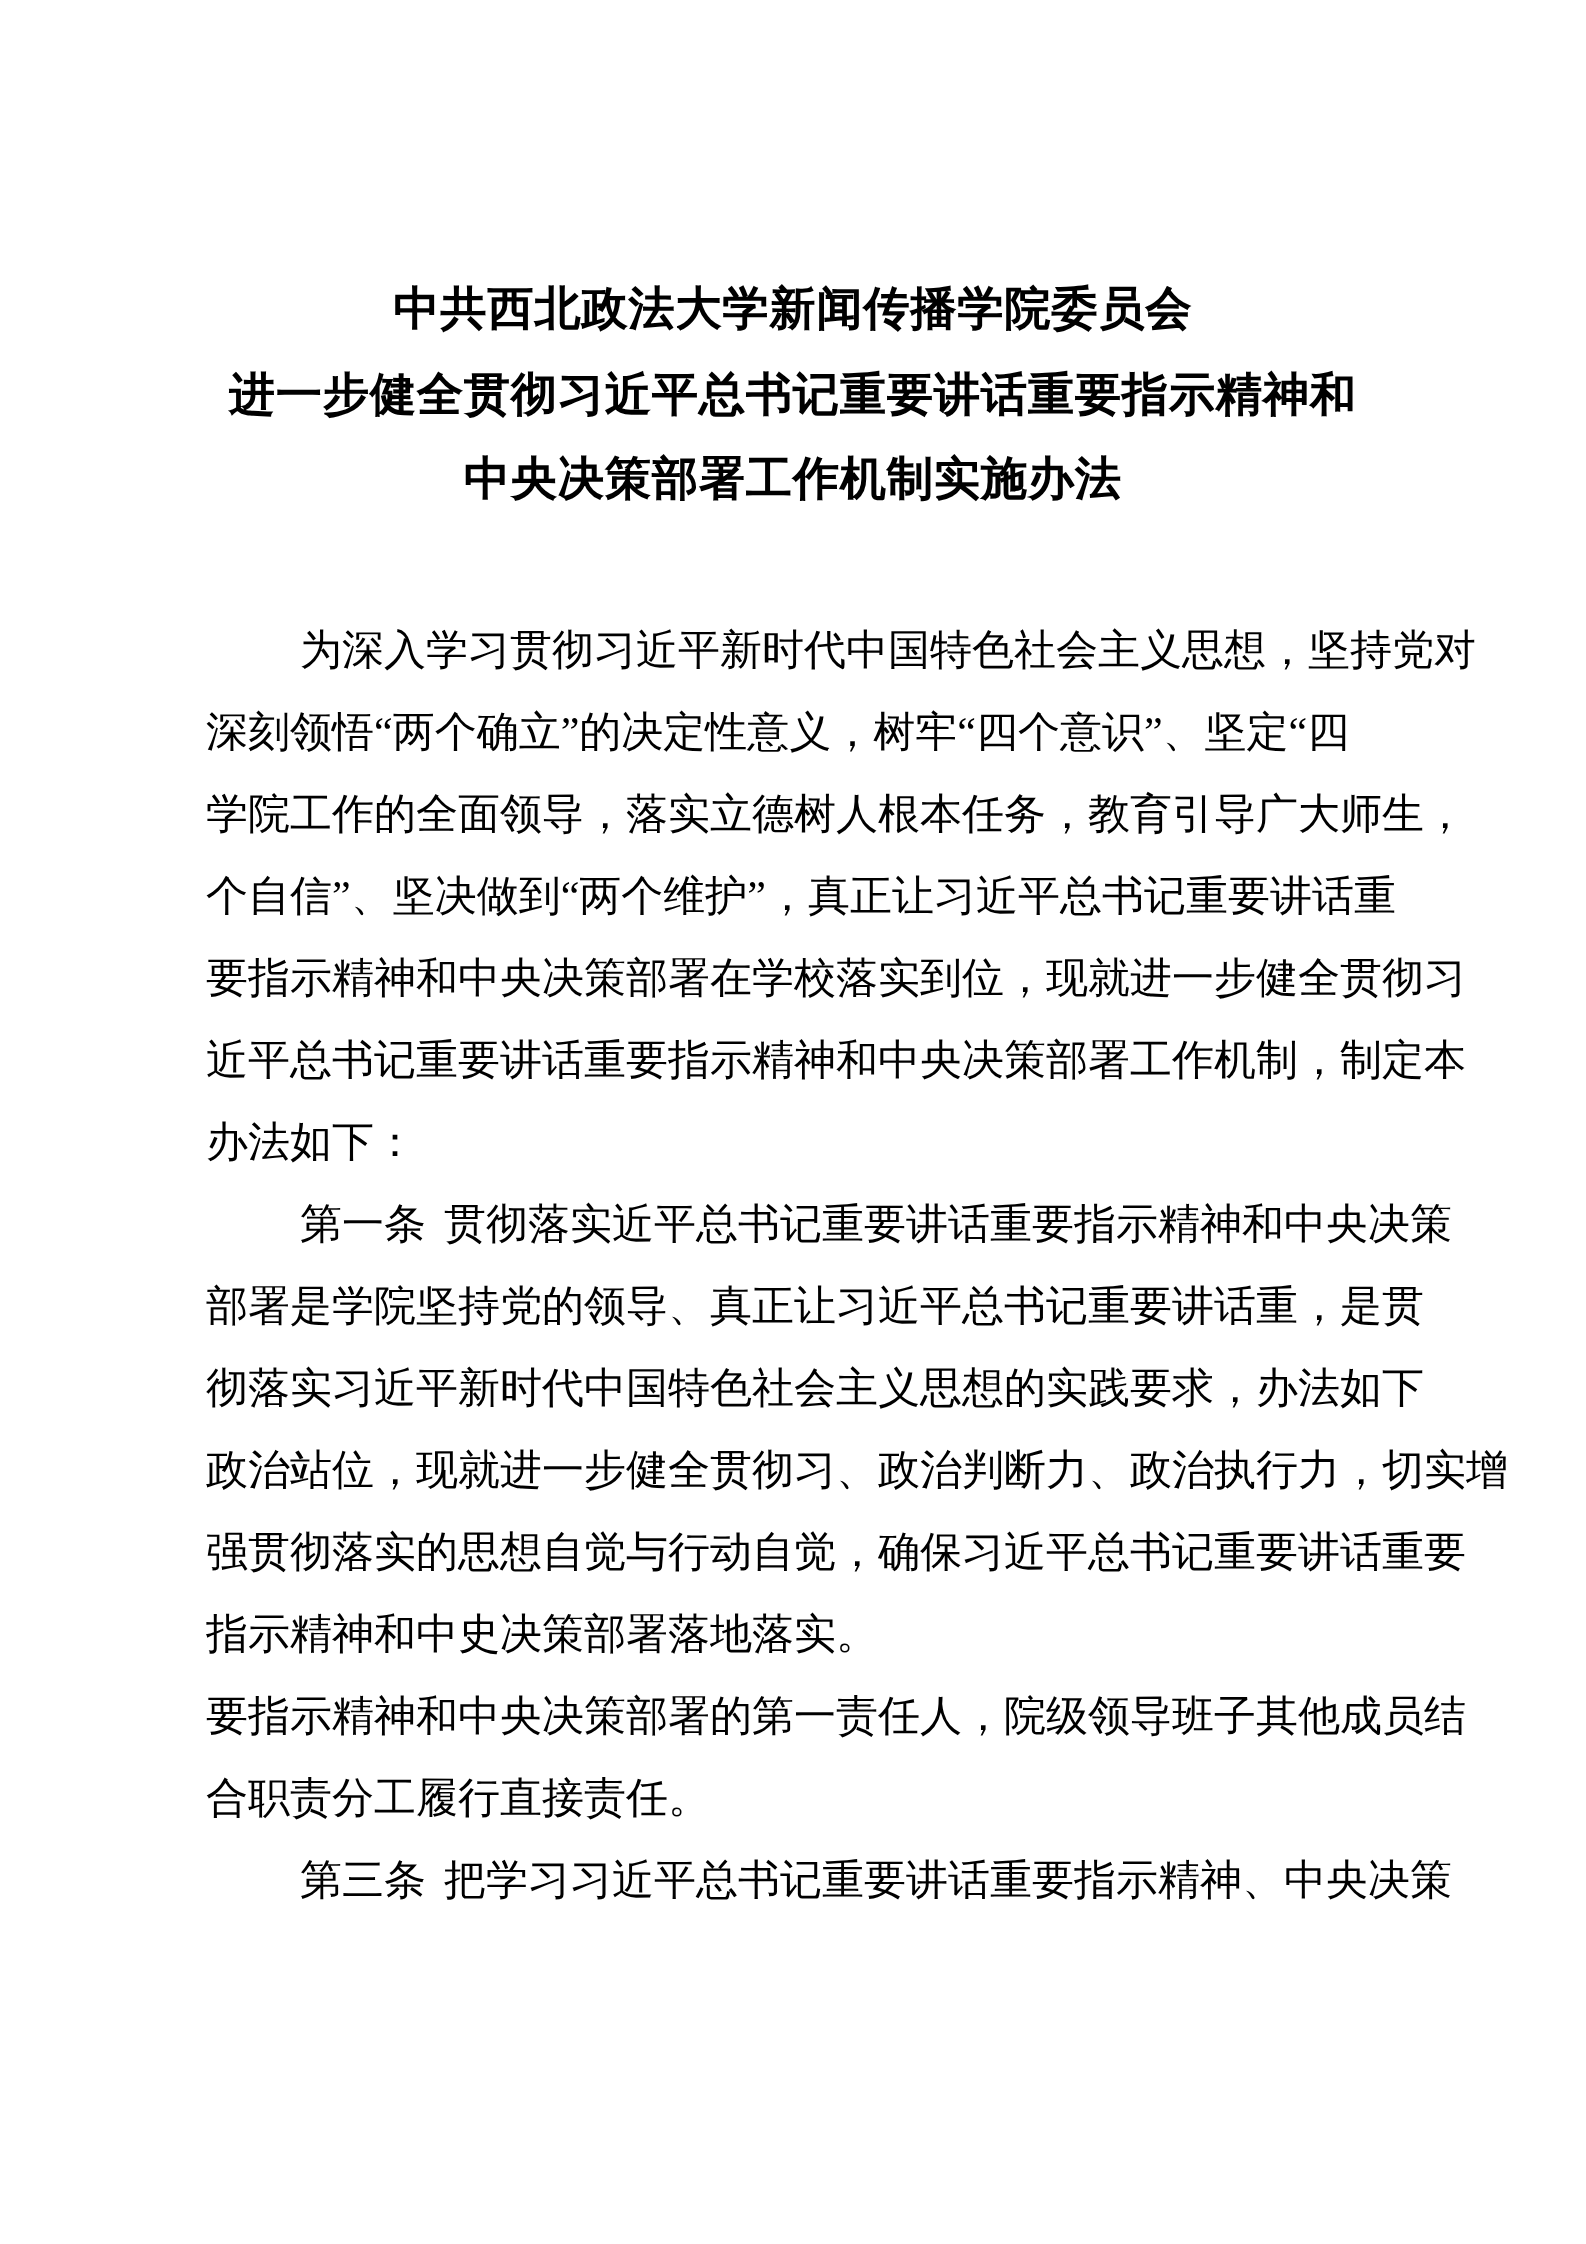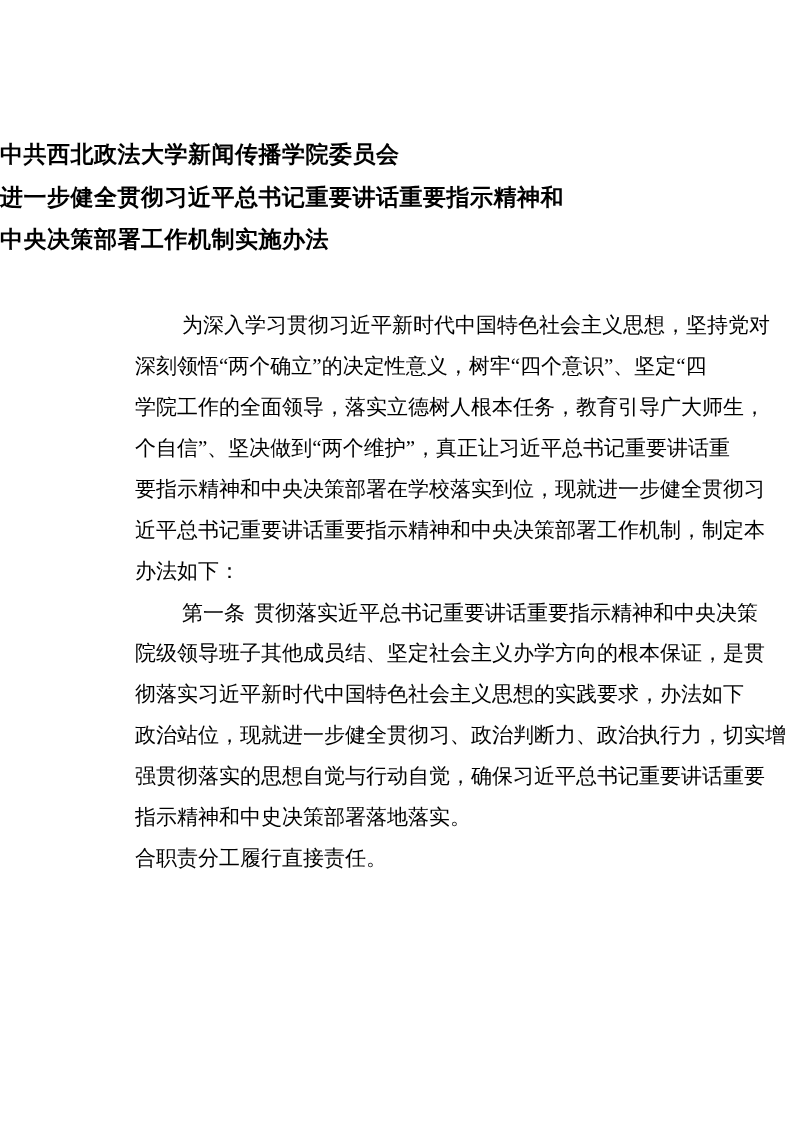--- a/index.html
+++ b/index.html
@@ -10,20 +10,21 @@
     background: #ffffff;
     color: #000000;
     font-family: "Liberation Serif", serif;
     overflow: hidden;
   }
   .doc-title {
     position: absolute;
     top: 133px;
     left: 0;
     width: 100%;
+    text-align: center;
     font-family: "Liberation Sans", sans-serif;
     font-weight: 700;
     font-size: 23px;
     letter-spacing: 0.5px;
   }
   .t-line {
     height: 42.5px;
     line-height: 42.5px;
     white-space: nowrap;
   }
@@ -31,21 +32,20 @@
     position: absolute;
     top: 305px;
     left: 103px;
     width: 600px;
     font-size: 21px;
   }
   .b-line {
     height: 41px;
     line-height: 41px;
     white-space: nowrap;
-    margin-left: 32px;
   }
   .indent { padding-left: 47px; }
   .lead {
     font-family: "Liberation Sans", sans-serif;
     font-weight: 400;
     margin-right: 9px;
   }
 </style>
 </head>
 <body>
@@ -63,23 +63,27 @@
     <div class="b-line">深刻领悟“两个确立”的决定性意义，树牢“四个意识”、坚定“四</div>
     <div class="b-line">学院工作的全面领导，落实立德树人根本任务，教育引导广大师生，</div>
     <div class="b-line">个自信”、坚决做到“两个维护”，真正让习近平总书记重要讲话重</div>
     <div class="b-line">要指示精神和中央决策部署在学校落实到位，现就进一步健全贯彻习</div>
     <div class="b-line">近平总书记重要讲话重要指示精神和中央决策部署工作机制，制定本</div>
     <div class="b-line">办法如下：</div>
 
     <div class="b-line indent">
       <span class="lead">第一条</span><span>贯彻落实近平总书记重要讲话重要指示精神和中央决策</span>
     </div>
-    <div class="b-line">院级领导班子其他成员结、坚定社会主义办学方向的根本保证，是贯</div>
+    <div class="b-line">部署是学院坚持党的领导、真正让习近平总书记重要讲话重，是贯</div>
     <div class="b-line">彻落实习近平新时代中国特色社会主义思想的实践要求，办法如下</div>
     <div class="b-line">政治站位，现就进一步健全贯彻习、政治判断力、政治执行力，切实增</div>
     <div class="b-line">强贯彻落实的思想自觉与行动自觉，确保习近平总书记重要讲话重要</div>
     <div class="b-line">指示精神和中史决策部署落地落实。</div>
 
+    <div class="b-line">要指示精神和中央决策部署的第一责任人，院级领导班子其他成员结</div>
     <div class="b-line">合职责分工履行直接责任。</div>
 
+    <div class="b-line indent">
+      <span class="lead">第三条</span><span>把学习习近平总书记重要讲话重要指示精神、中央决策</span>
+    </div>
   </div>
 
 </div>
 
 </body></html>

